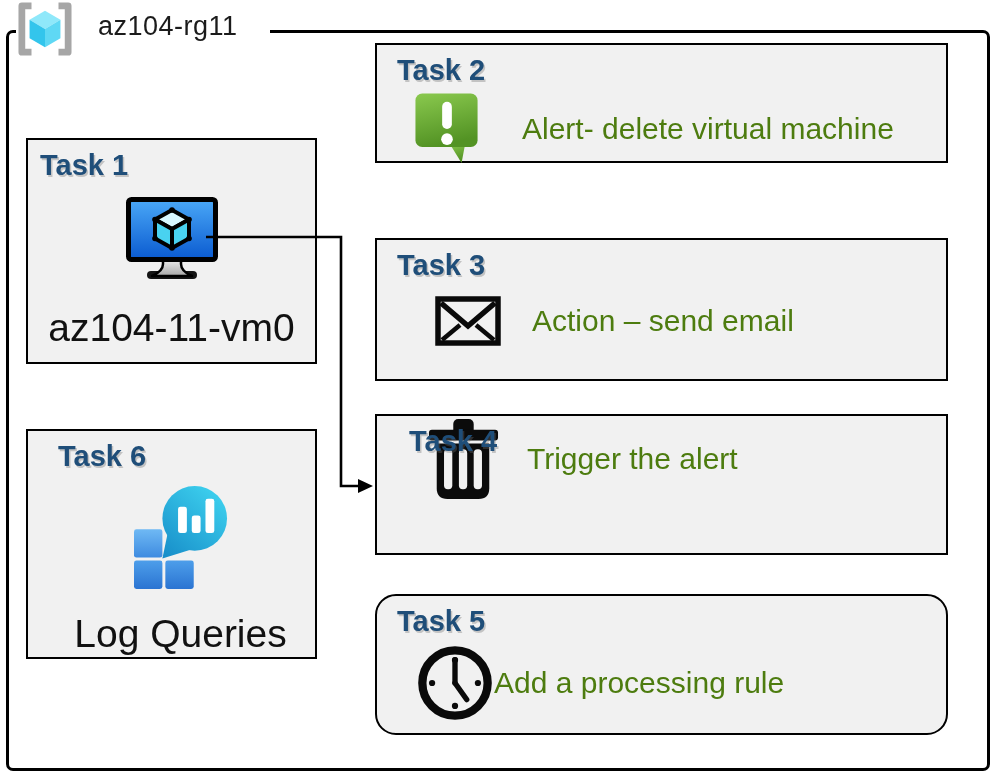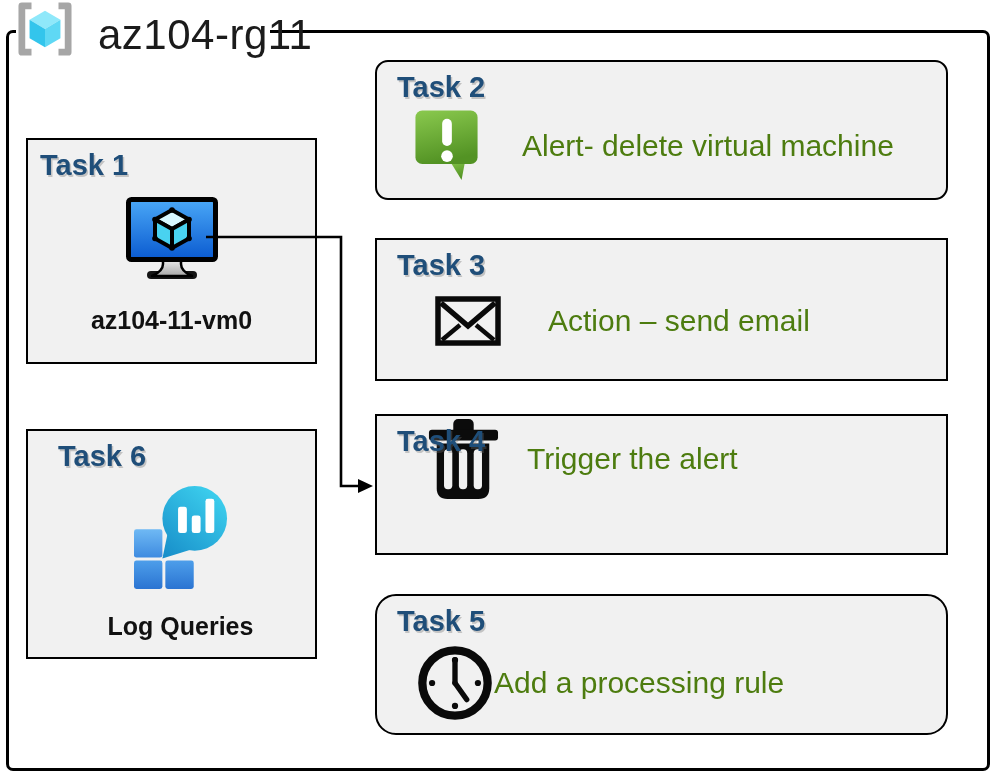--- a/index.html
+++ b/index.html
@@ -9,47 +9,47 @@
   }
   .outer-frame{
     position:absolute;left:6px;top:30px;width:984px;height:741px;
     border:3px solid #000;border-radius:7px;box-sizing:border-box;
   }
   .frame-gap-mask{
     position:absolute;left:16px;top:24px;width:254px;height:14px;background:#ffffff;
   }
   .rg-icon{position:absolute;left:14px;top:2px;}
   .rg-title{
-    position:absolute;left:98px;top:11px;font-size:42px;color:#1b1b1b;letter-spacing:0.5px;
+    position:absolute;left:98px;top:11px;font-size:27px;color:#1b1b1b;letter-spacing:0.5px;
   }
   .task-box{
     position:absolute;background:var(--box-fill,#F1F1F1);
     border:2.4px solid #000;box-sizing:border-box;
   }
   #task1{left:26px;top:138px;width:291px;height:226px;}
   #task6{left:26px;top:429px;width:291px;height:230px;padding-left:18px;}
-  #task2{left:375px;top:60px;width:573px;height:140px;border-radius:13px;}
+  #task2{left:375px;top:43px;width:573px;height:120px;}
   #task3{left:375px;top:238px;width:573px;height:143px;}
   #task4{left:375px;top:414px;width:573px;height:141px;}
   #task5{left:375px;top:594px;width:573px;height:141px;border-radius:21px;}
   .task-heading{
     font-weight:700;font-size:29px;line-height:36px;color:var(--heading-navy,#1F4E79);
     margin:7px 0 0 20px;text-shadow:1.5px 1.5px 0 rgba(110,110,110,0.35);
   }
   .task-box.left .task-heading{margin-left:12px;}
   .task-row{display:flex;align-items:center;}
   #task2 .task-row{margin:4px 0 0 37px;gap:42px;}
-  #task3 .task-row{margin:13px 0 0 42px;gap:47px;padding-left:16px;}
+  #task3 .task-row{margin:13px 0 0 42px;gap:31px;padding-left:16px;}
   #task4 .task-row{margin:1px 0 0 50px;gap:28px;}
   #task5 .task-row{margin:5px 0 0 39px;}
   .task-label{font-size:30px;color:#4d7c0f;white-space:nowrap;}
   .icon-center{display:flex;justify-content:center;margin-top:14px;}
   #task6 .icon-center{margin-top:12px;}
   .task-caption{
-    text-align:center;font-size:25px;color:#111;margin-top:25px;white-space:nowrap;font-weight:bold;
+    text-align:center;font-size:39px;color:#111;margin-top:25px;white-space:nowrap;
   }
   #task6 .task-caption{margin-top:22px;}
   .arrow-overlay{position:absolute;left:0;top:0;pointer-events:none;}
   .icon-wrap{display:inline-flex;}
 </style>
 </head>
 <body>
 
 <div class="canvas">
 
@@ -171,21 +171,21 @@
           <rect x="27" y="2" width="21" height="16" rx="5" fill="#0b0b0b"></rect>
           <rect x="2" y="13" width="71" height="11" rx="3" fill="#0b0b0b"></rect>
           <path d="M10,27 H64 V73 Q64,84 53,84 H21 Q10,84 10,73 Z" fill="#0b0b0b"></path>
           <rect x="17.5" y="33" width="8.5" height="41" rx="4" fill="#F1F1F1"></rect>
           <rect x="32.8" y="33" width="8.5" height="41" rx="4" fill="#F1F1F1"></rect>
           <rect x="48" y="33" width="8.5" height="41" rx="4" fill="#F1F1F1"></rect>
         </svg>
       </span>
       <span class="task-label">Trigger the alert</span>
     </div>
-    <div class="task-heading" style="position:absolute;left:0;top:0;">Task 4</div>
+    <div class="task-heading" style="position:absolute;left:12px;top:0;">Task 4</div>
   </div>
 
   <div class="task-box right" id="task5">
     <div class="task-heading">Task 5</div>
     <div class="task-row">
       <span class="icon-wrap">
         <svg width="78" height="78" viewBox="0 0 80 80">
           <circle cx="40" cy="40" r="33.5" fill="none" stroke="#0a0a0a" stroke-width="8.5"></circle>
           <circle cx="40" cy="16.5" r="3.2" fill="#0a0a0a"></circle>
           <circle cx="63.5" cy="40" r="3.2" fill="#0a0a0a"></circle>

